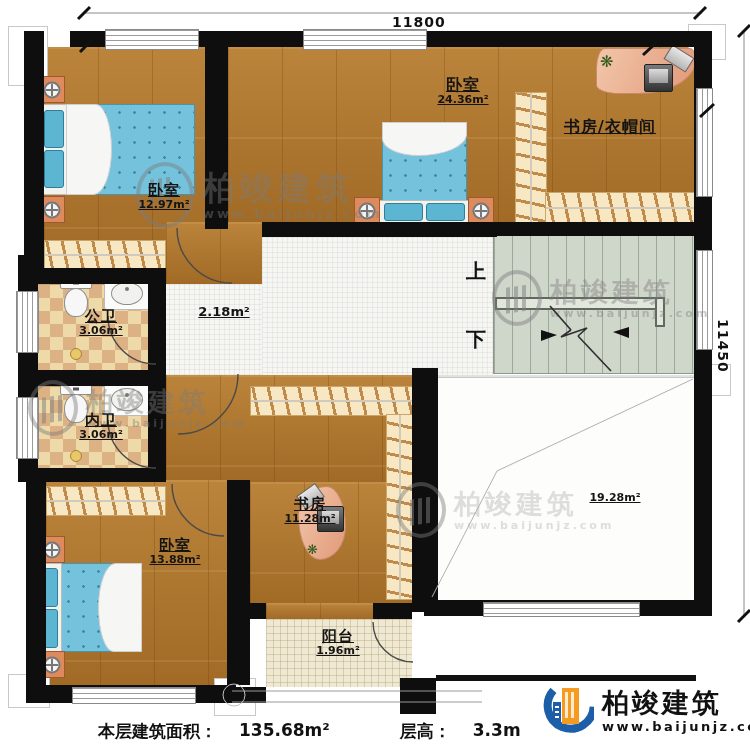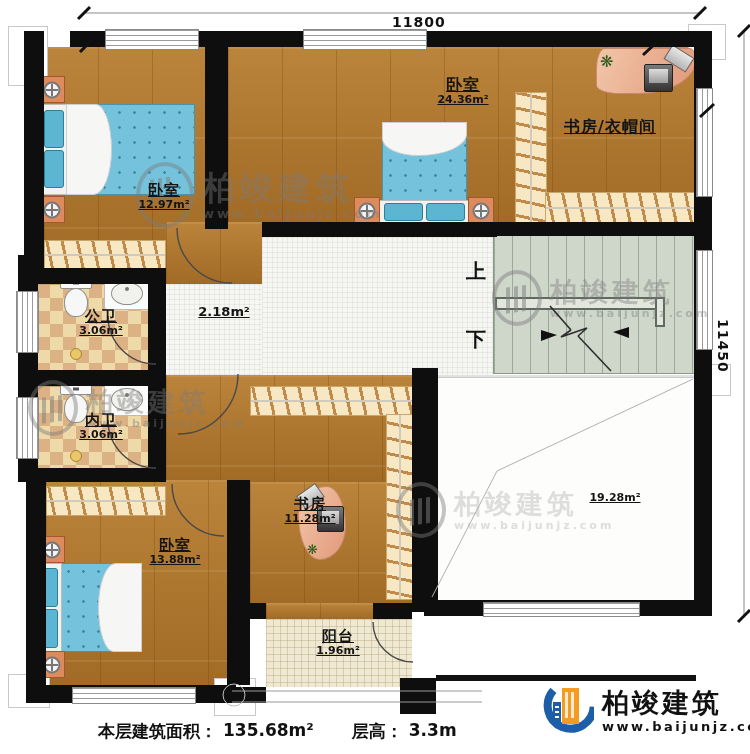--- a/index.html
+++ b/index.html
@@ -82,21 +82,21 @@
   .wm-url{font-size:13px;font-weight:bold;letter-spacing:3px;margin-top:3px;}
   .wm.small .wm-name{font-size:27px;letter-spacing:4px;}
   .wm.small .wm-url{font-size:11px;}
   .wm.small .wm-logo{width:42px;height:48px;}
   .wm.faint{color:rgba(150,150,150,.30);}
   
   .title-row{position:absolute;left:436px;top:628px;z-index:60;display:flex;align-items:baseline;}
   .title-main{font-size:40px;font-weight:600;letter-spacing:2px;color:#111;}
   .title-scale{font-size:30px;margin-left:18px;color:#111;}
   .title-underline{position:absolute;left:436px;top:675px;width:260px;height:6px;background:#111;z-index:60;}
-  .footer{position:absolute;left:98px;top:720px;z-index:60;font-size:17px;font-weight:600;color:#111;display:flex;gap:6px;justify-content:space-between;}
+  .footer{position:absolute;left:98px;top:720px;z-index:60;font-size:17px;font-weight:600;color:#111;display:flex;gap:22px;justify-content:space-between;}
   .footer .gap{width:26px;}
   .brand{position:absolute;left:540px;top:682px;z-index:60;display:flex;align-items:center;gap:8px;}
   .brand-text{display:flex;flex-direction:column;line-height:1;}
   .brand-name{font-size:27px;font-weight:bold;color:#111;letter-spacing:3px;}
   .brand-url{font-size:13px;font-weight:bold;color:#111;letter-spacing:2.5px;margin-top:4px;}
   svg.overlay{position:absolute;left:0;top:0;z-index:45;pointer-events:none;}
 </style>
 </head>
 <body>
 

